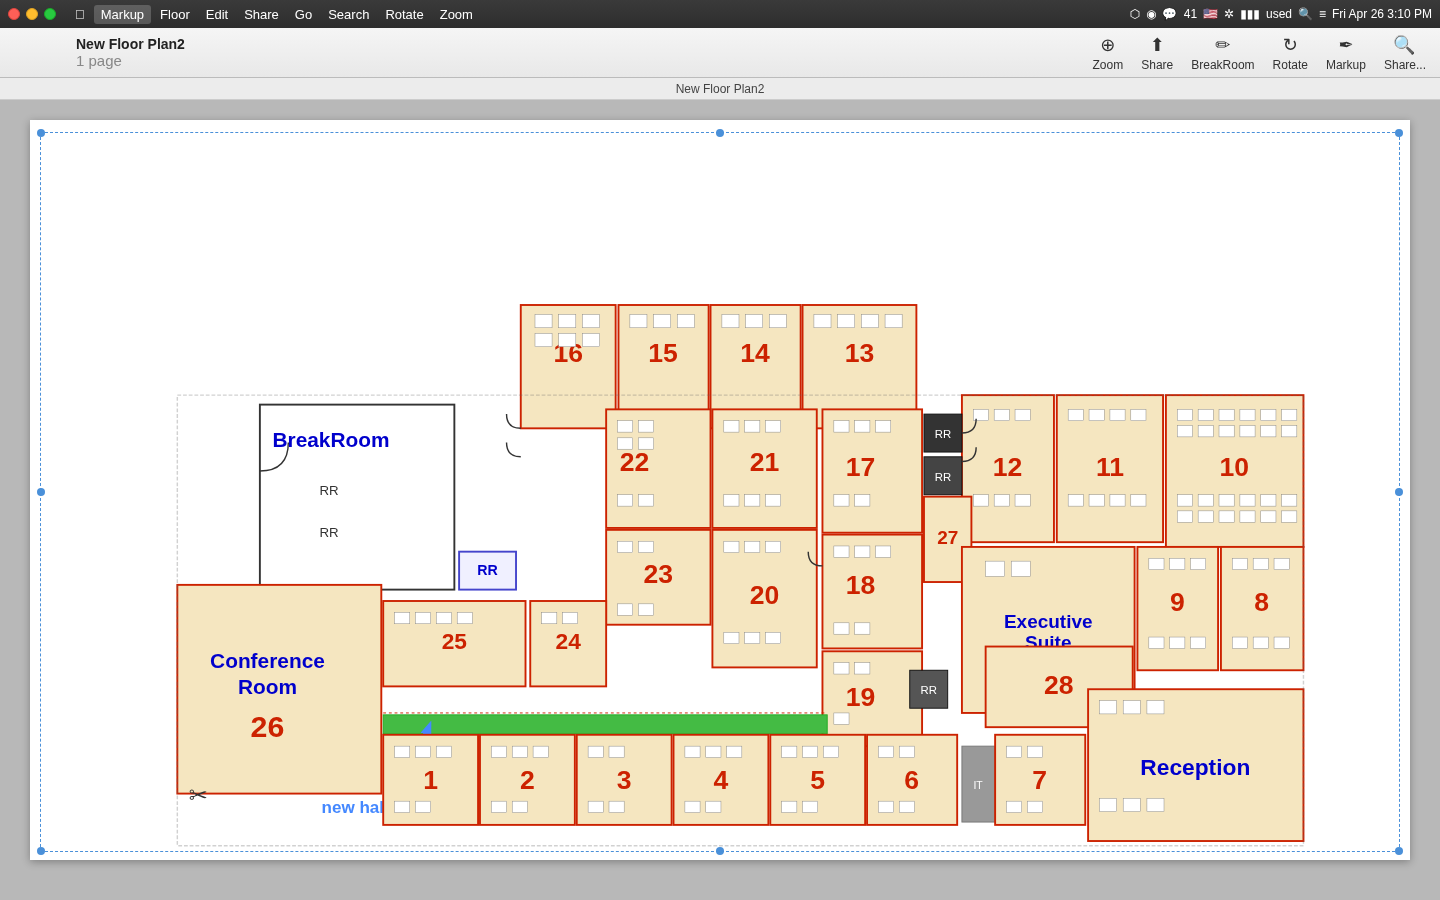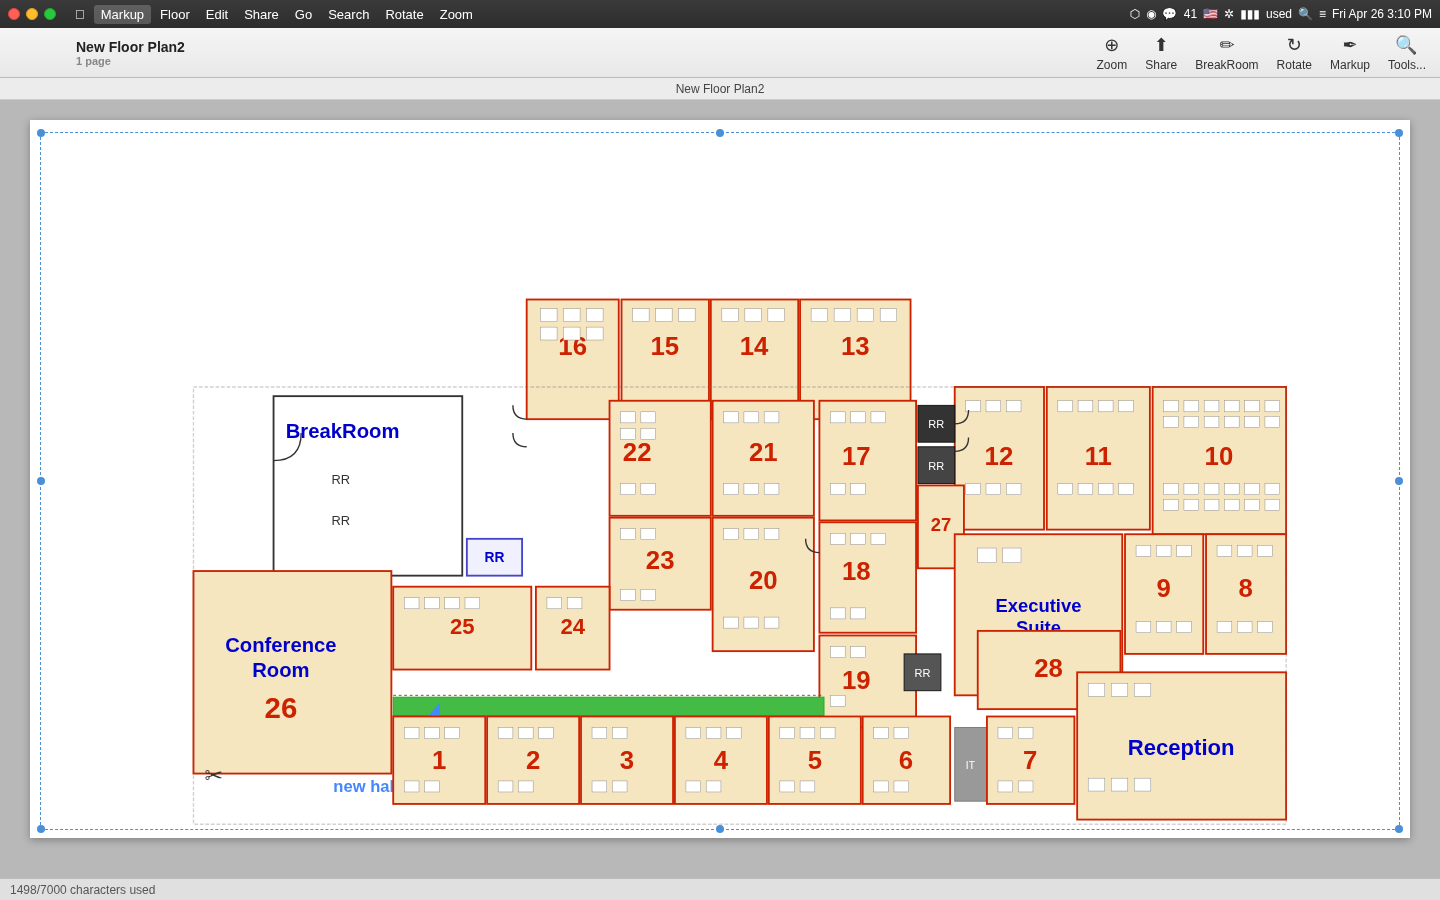--- a/index.html
+++ b/index.html
@@ -32,21 +32,21 @@
       height: 50px;
       background: linear-gradient(180deg, #f5f5f5 0%, #e8e8e8 100%);
       border-bottom: 1px solid #bbb;
       display: flex;
       align-items: center;
       padding: 0 14px;
       position: relative;
     }
     .doc-info { margin-left: 14px; }
     .doc-title { font-size: 14px; font-weight: 600; color: #222; }
-    .doc-subtitle { font-size: 11px; color: #888; font-weight: bold; }
+    .doc-subtitle { font-size: 15px; color: #888; }
     .toolbar-actions { position: absolute; right: 14px; display: flex; align-items: center; gap: 18px; }
     .toolbar-btn { font-size: 12px; color: #333; cursor: pointer; display: flex; flex-direction: column; align-items: center; gap: 2px; }
     .toolbar-btn-icon { font-size: 18px; }
 
     
     .doc-title-bar {
       height: 22px;
       background: #ececec;
       border-bottom: 1px solid #ccc;
       display: flex;
@@ -191,21 +191,21 @@
       <div class="toolbar-btn">
         <span class="toolbar-btn-icon">↻</span>
         <span>Rotate</span>
       </div>
       <div class="toolbar-btn">
         <span class="toolbar-btn-icon">✒</span>
         <span>Markup</span>
       </div>
       <div class="toolbar-btn">
         <span class="toolbar-btn-icon">🔍</span>
-        <span>Tools...</span>
+        <span>Share...</span>
       </div>
     </div>
   </div>
 
   <div class="doc-title-bar">
     <span>New Floor Plan2</span>
   </div>
 
   <div class="content-area">
     <div class="document-page">
@@ -513,16 +513,13 @@
           <path d="M895 360 Q910 360 910 345" fill="none" stroke="#333" stroke-width="1.5"></path>
           <path d="M748 470 Q733 470 733 455" fill="none" stroke="#333" stroke-width="1.5"></path>
 
           <rect x="68" y="290" width="1187" height="475" fill="none" stroke="#666" stroke-width="1.5" stroke-dasharray="4,2" opacity="0.3"></rect>
 
         </svg>
       </div>
     </div>
   </div>
 
-  <div class="status-bar">
-    <span>1498/7000 characters used</span>
-  </div>
 </div>
 
 </body></html>

